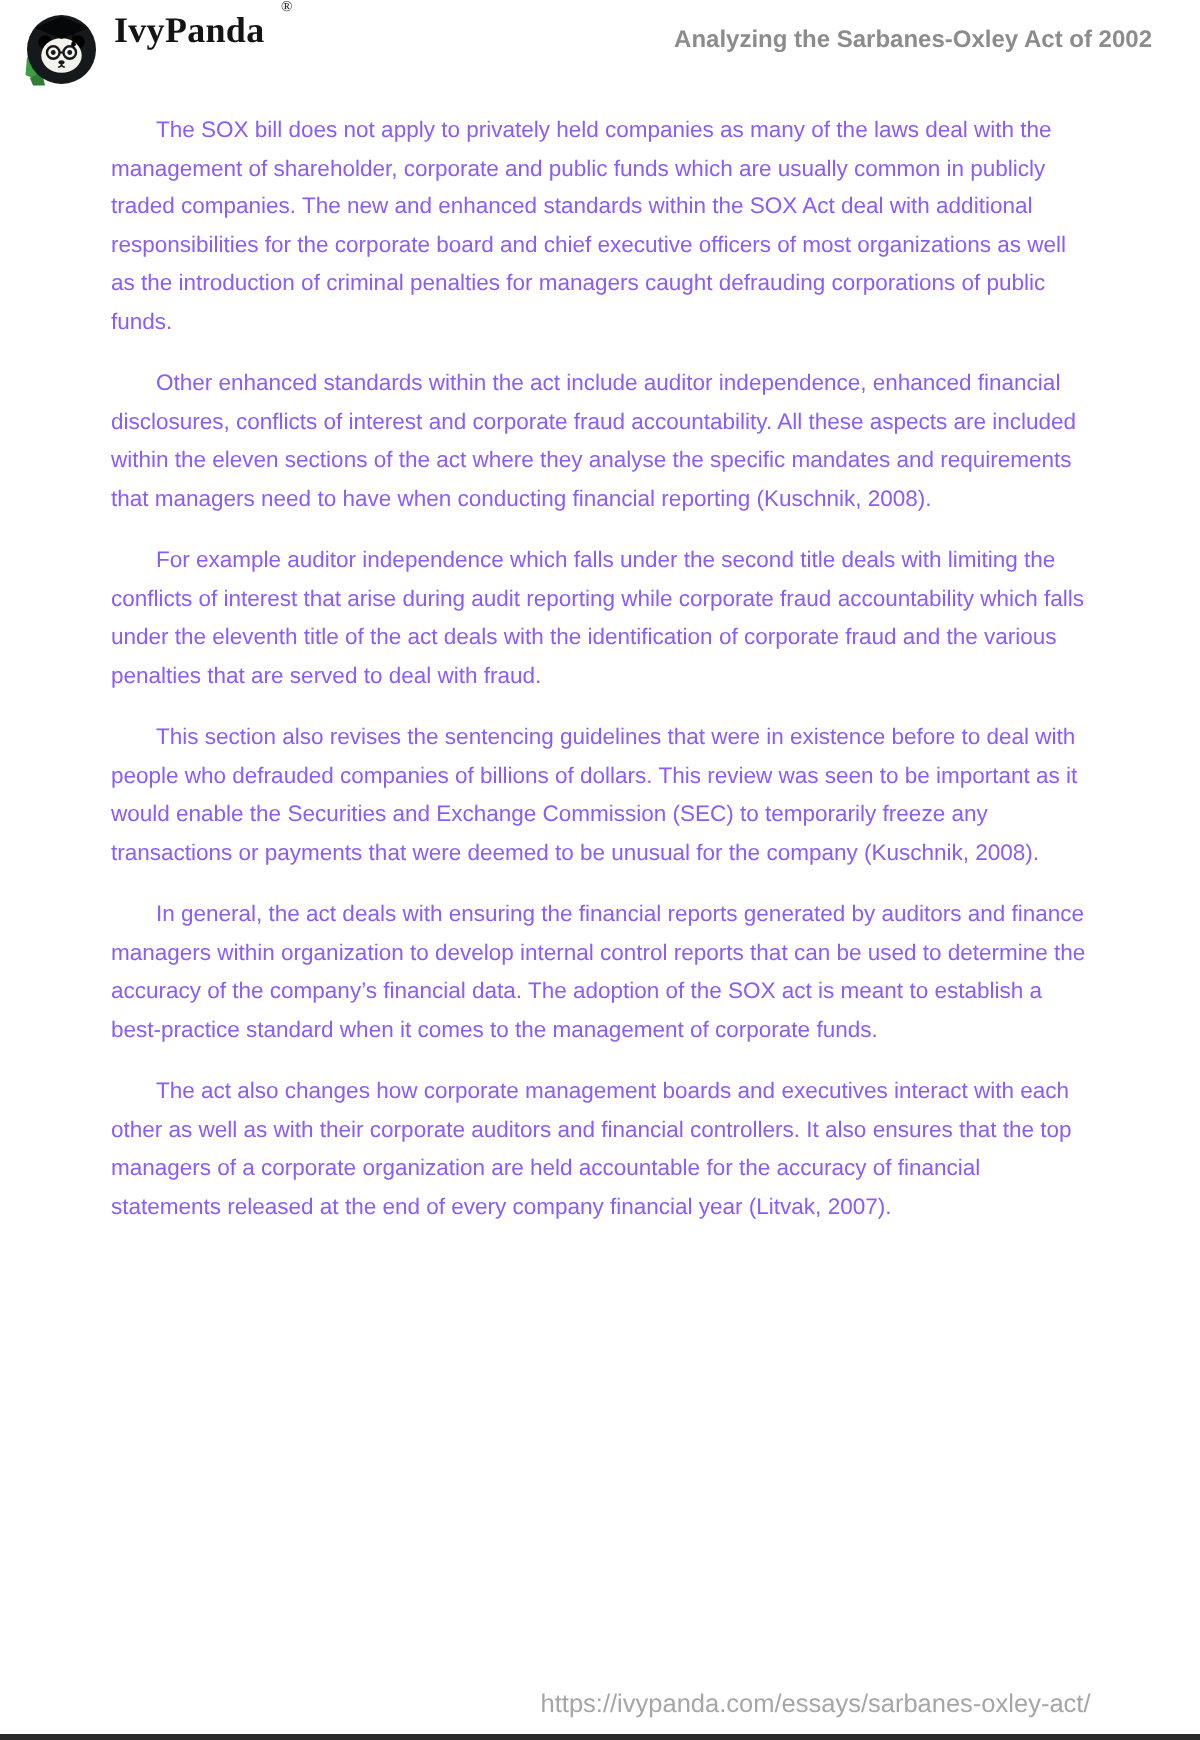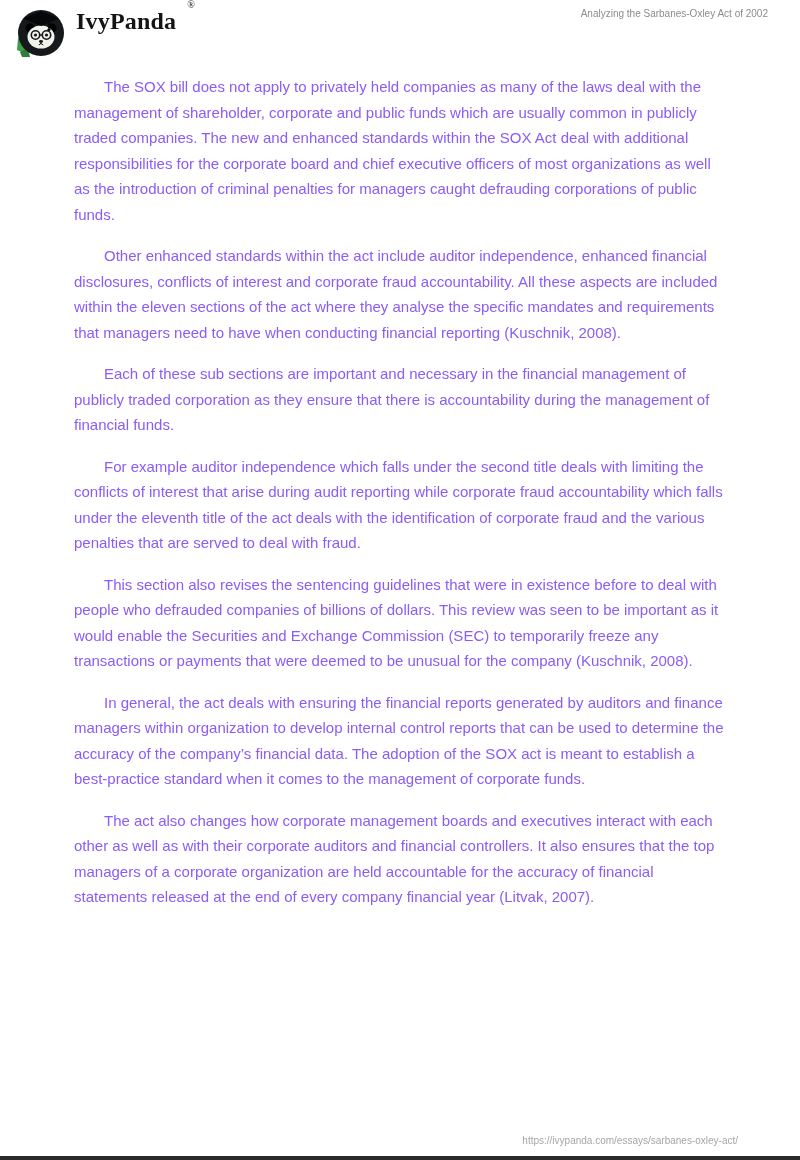--- a/index.html
+++ b/index.html
@@ -50,42 +50,43 @@
   .reg {
     font-family: "Liberation Serif", serif;
     font-size: 10px;
     color: #141414;
     vertical-align: super;
     position: relative;
     top: -9px;
     left: 1px;
   }
   .doc-title {
-    font-size: 10px;
+    font-size: 16px;
     color: #8c8c8c;
     align-self: flex-start;
-    margin-top: 0;
+    margin-top: 10px;
+    font-weight: bold;
   }
   
   .content {
     padding: 10px 74px 0 74px;
     color: #8b5cf6;
     font-size: 15px;
     line-height: 25.5px;
   }
   .content p {
     margin: 0 0 16px 0;
     text-indent: 30px;
   }
   
   .footer-url {
     position: absolute;
-    right: 62px;
+    right: 73px;
     bottom: 14px;
-    font-size: 10px;
+    font-size: 17px;
     color: #a6a6a6;
     text-decoration: none;
     cursor: pointer;
   }
   .bottom-bar {
     position: absolute;
     left: 0;
     bottom: 0;
     width: 100%;
     height: 4px;
@@ -128,21 +129,20 @@
       </span>
       <span class="brand-name">IvyPanda</span>
       <span class="reg">®</span>
     </a>
     <div class="doc-title">Analyzing the Sarbanes-Oxley Act of 2002</div>
   </header>
 
   <main class="content">
     <p>The SOX bill does not apply to privately held companies as many of the laws deal with the management of shareholder, corporate and public funds which are usually common in publicly traded companies. The new and enhanced standards within the SOX Act deal with additional responsibilities for the corporate board and chief executive officers of most organizations as well as the introduction of criminal penalties for managers caught defrauding corporations of public funds.</p>
     <p>Other enhanced standards within the act include auditor independence, enhanced financial disclosures, conflicts of interest and corporate fraud accountability. All these aspects are included within the eleven sections of the act where they analyse the specific mandates and requirements that managers need to have when conducting financial reporting (Kuschnik, 2008).</p>
-    <p>Each of these sub sections are important and necessary in the financial management of publicly traded corporation as they ensure that there is accountability during the management of financial funds.</p>
     <p>For example auditor independence which falls under the second title deals with limiting the conflicts of interest that arise during audit reporting while corporate fraud accountability which falls under the eleventh title of the act deals with the identification of corporate fraud and the various penalties that are served to deal with fraud.</p>
     <p>This section also revises the sentencing guidelines that were in existence before to deal with people who defrauded companies of billions of dollars. This review was seen to be important as it would enable the Securities and Exchange Commission (SEC) to temporarily freeze any transactions or payments that were deemed to be unusual for the company (Kuschnik, 2008).</p>
     <p>In general, the act deals with ensuring the financial reports generated by auditors and finance managers within organization to develop internal control reports that can be used to determine the accuracy of the company’s financial data. The adoption of the SOX act is meant to establish a best-practice standard when it comes to the management of corporate funds.</p>
     <p>The act also changes how corporate management boards and executives interact with each other as well as with their corporate auditors and financial controllers. It also ensures that the top managers of a corporate organization are held accountable for the accuracy of financial statements released at the end of every company financial year (Litvak, 2007).</p>
   </main>
 
   <a class="footer-url">https://ivypanda.com/essays/sarbanes-oxley-act/</a>
   <div class="bottom-bar"></div>
 
 </div>

